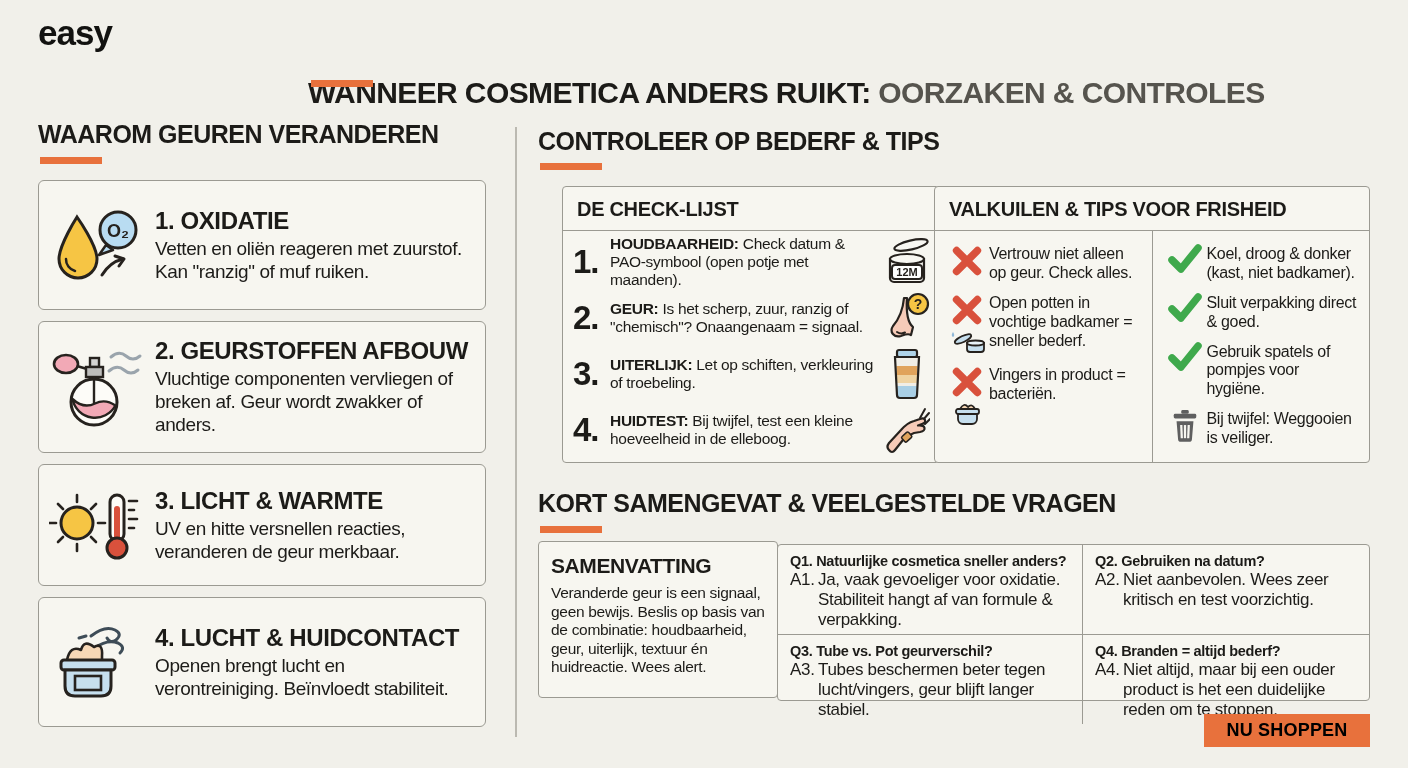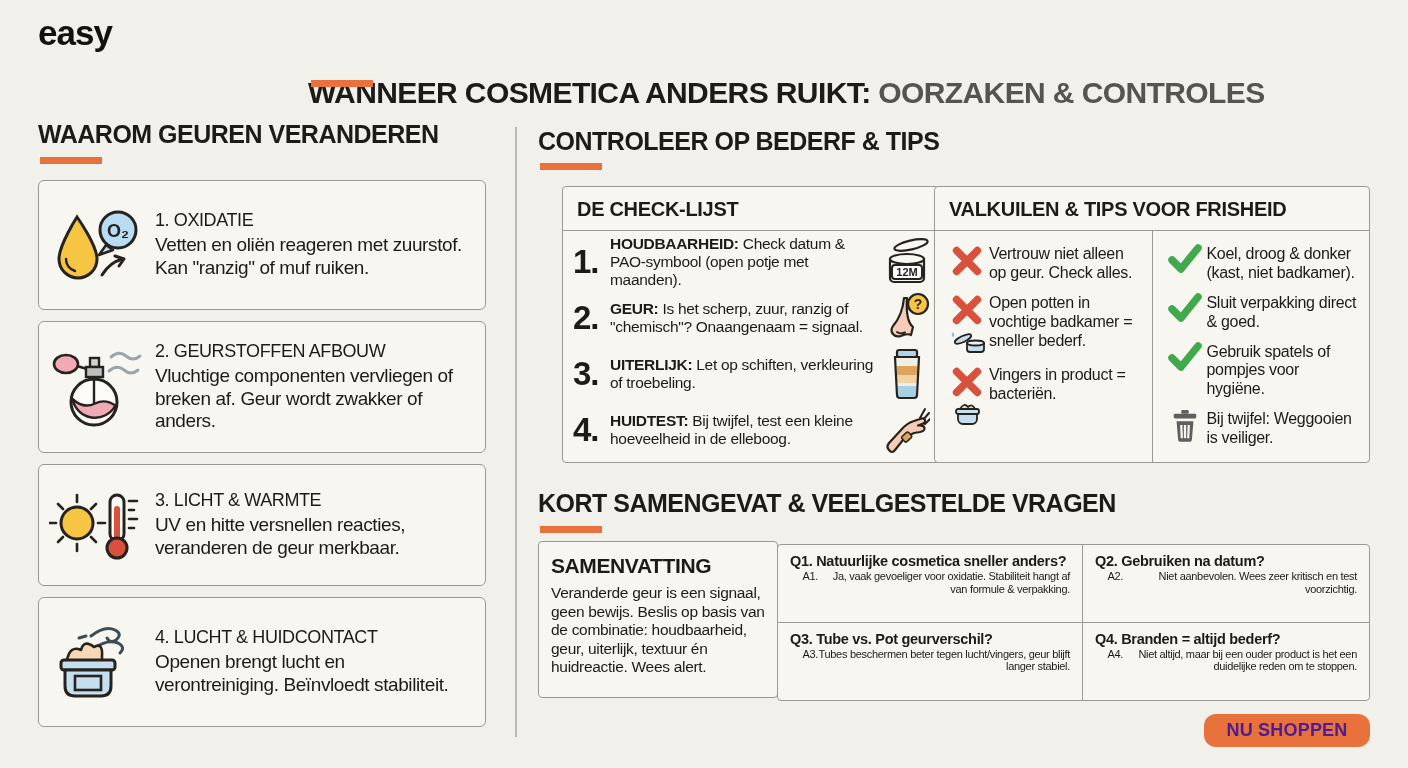--- a/index.html
+++ b/index.html
@@ -38,21 +38,21 @@
   .left-col{position:absolute;left:38px;top:120px;width:448px;}
   .left-bar{margin:8px 0 0 2px;}
   .cards{margin-top:16px;}
   .cause-card{background:var(--box);border:1.5px solid var(--border);border-radius:6px;display:flex;align-items:center;margin-bottom:11px;}
   .cause-card.h1{height:130px;}
   .cause-card.h2{height:132px;}
   .cause-card.h3{height:122px;}
   .cause-card.h4{height:130px;}
   .cause-icon{width:116px;flex-shrink:0;display:flex;justify-content:center;align-items:center;}
   .cause-body{flex:1;padding-right:12px;}
-  .cause-title{font-size:18px;font-weight:normal;letter-spacing:-.4px;margin-bottom:3px;}
+  .cause-title{font-size:24px;font-weight:bold;letter-spacing:-.4px;margin-bottom:3px;}
   .cause-text{font-size:19px;line-height:1.2;letter-spacing:-.4px;}
 
   
   .right-heading{position:absolute;left:538px;top:127px;}
   .right-bar{position:absolute;left:540px;top:163px;}
   .panel{background:var(--box);border:1.5px solid var(--border);border-radius:4px;position:absolute;}
   .box-header{font-size:20px;font-weight:bold;letter-spacing:-.3px;padding:11px 14px 9px 14px;border-bottom:1.5px solid var(--border);}
   .checklist-box{left:538px;top:186px;width:378px;height:277px;margin-left:24px;}
   .checklist-items{padding:3px 8px 0 10px;}
   .check-item{display:flex;align-items:center;height:56px;}
@@ -73,26 +73,26 @@
   .bottom-heading{position:absolute;left:538px;top:489px;}
   .bottom-bar{position:absolute;left:540px;top:526px;}
   .summary-box{left:538px;top:541px;width:240px;height:157px;padding:12px 12px;}
   .summary-title{font-size:21px;font-weight:bold;letter-spacing:-.4px;margin-bottom:6px;}
   .summary-text{font-size:15.5px;line-height:1.2;letter-spacing:-.3px;}
   .faq-grid{left:777px;top:544px;width:593px;height:157px;display:grid;grid-template-columns:305px 1fr;grid-template-rows:1fr 1fr;}
   .faq-cell{padding:8px 12px 4px 12px;}
   .faq-cell.br{border-right:1.5px solid var(--border);}
   .faq-cell.bb{border-bottom:1.5px solid var(--border);}
   .faq-q{font-size:14.5px;font-weight:bold;letter-spacing:-.3px;margin-bottom:1px;}
-  .faq-a{display:flex;font-size:11px;line-height:1.18;letter-spacing:-.3px;text-align:right;}
+  .faq-a{display:flex;font-size:17px;line-height:1.18;letter-spacing:-.3px;}
   .faq-a-label{width:28px;flex-shrink:0;}
   .faq-a-text{flex:1;}
 
   
-  .cta-button{position:absolute;left:1204px;top:714px;width:166px;height:33px;background:var(--accent);border-radius:12px;color:#4c1d95;font-weight:bold;font-size:18px;display:flex;align-items:center;justify-content:center;letter-spacing:.2px;cursor:pointer;border:none;}
+  .cta-button{position:absolute;left:1204px;top:714px;width:166px;height:33px;background:var(--accent);border-radius:0;color:#000000;font-weight:bold;font-size:18px;display:flex;align-items:center;justify-content:center;letter-spacing:.2px;cursor:pointer;border:none;}
 
   svg{display:block;}
   svg text{font-family:"Liberation Sans",sans-serif;}
 </style>
 </head>
 <body>
 
 <div class="canvas">
 
   <div class="logo">

